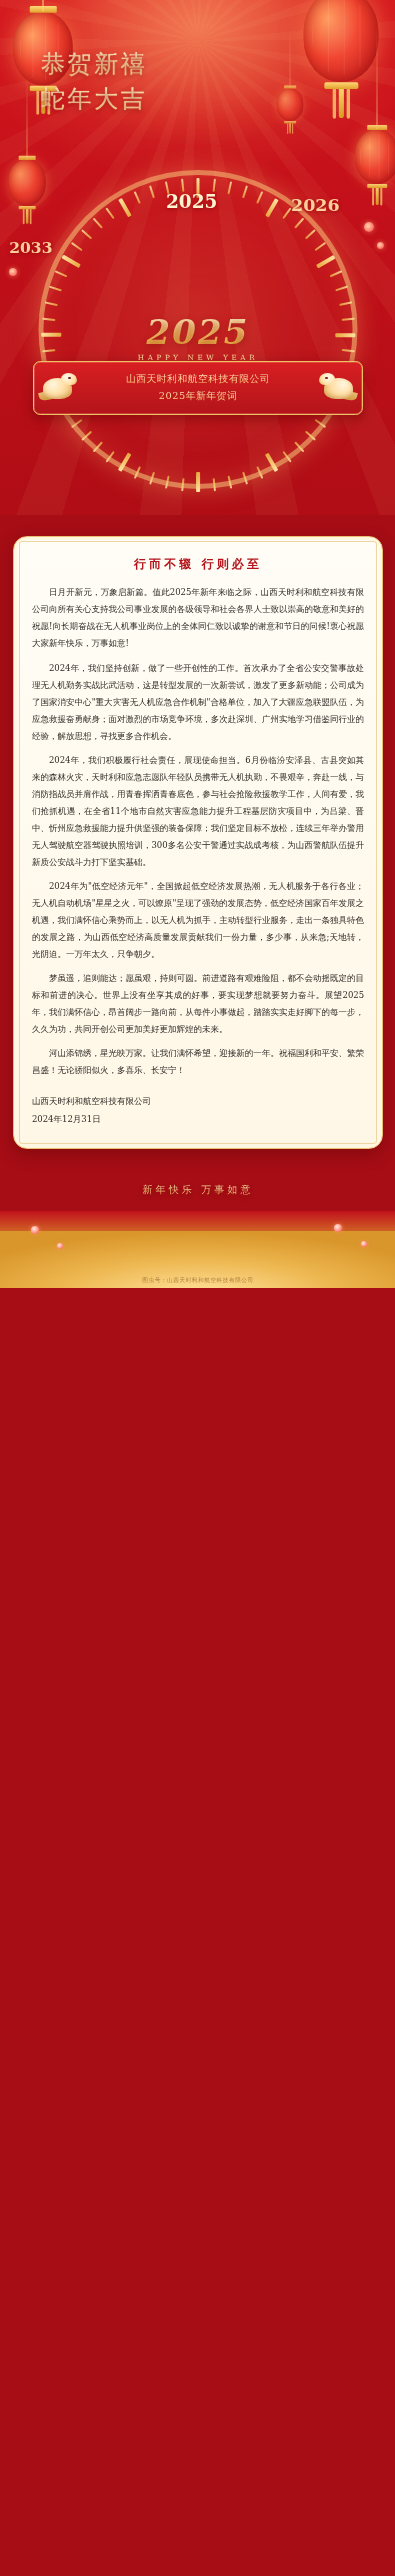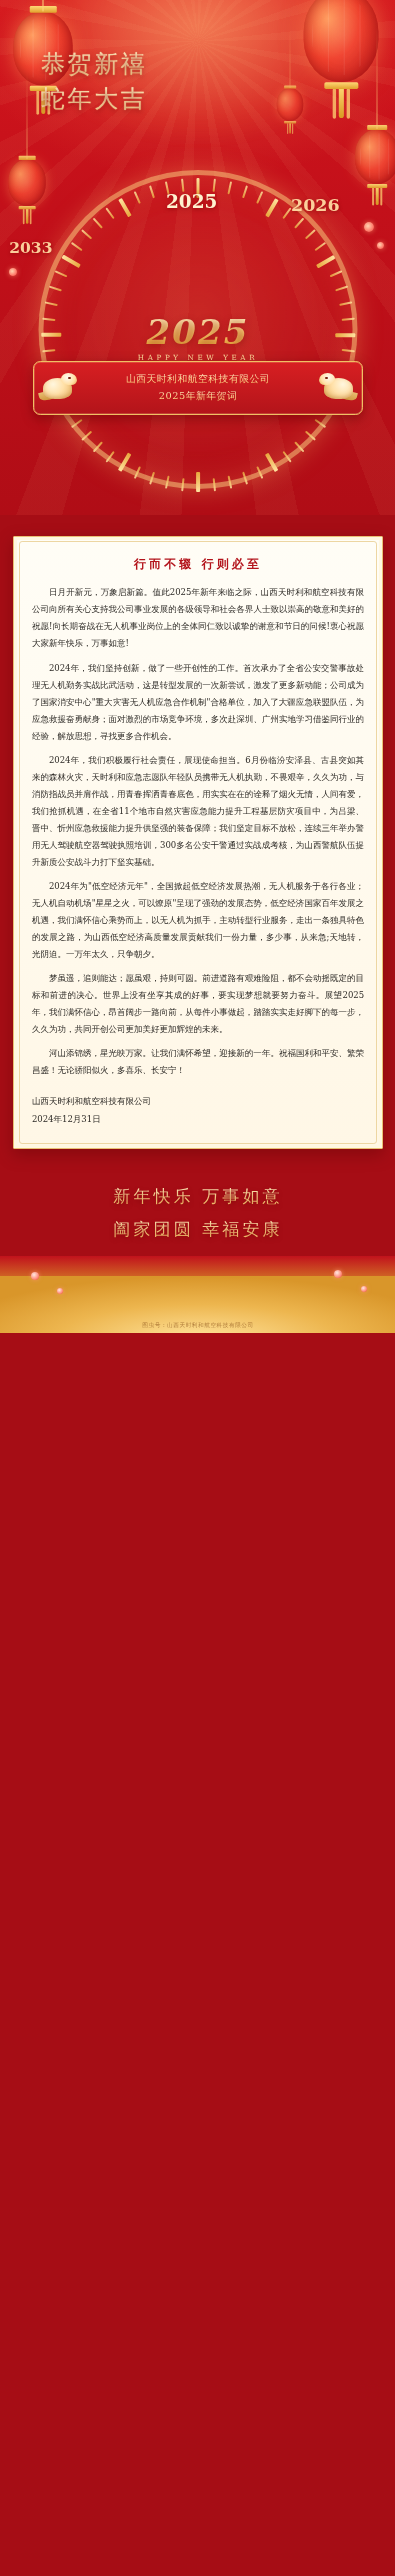--- a/index.html
+++ b/index.html
@@ -211,21 +211,21 @@
     background: linear-gradient(#e9bd72, #cf9840);
     transform: rotate(-14deg);
   }
 
   
   .letter-wrap { position: relative; padding: 20.6px 13.4px 0; z-index: 4; }
   .letter {
     position: relative;
     background: linear-gradient(180deg, #fffdf6 0%, #fff7e6 100%);
     border: 1px solid #e8c074;
-    border-radius: 1px;
+    border-radius: 14px;
     box-shadow: 0 5.2px 15.5px rgba(80,0,0,.35), inset 0 0 0 3.1px rgba(255,246,223,.9);
     padding: 17.5px 17.5px 20.6px;
   }
   .letter:before {
     content: ""; position: absolute; inset: 4.6px;
     border: 0.5px solid #edd6a2; border-radius: 3.1px; pointer-events: none;
   }
   .letter-title {
     text-align: center;
     font-family: "DejaVu Serif", "Liberation Serif", serif;
@@ -256,21 +256,21 @@
   
   .footer {
     position: relative;
     margin-top: 17.5px;
     padding: 13.4px 0 0;
     text-align: center;
     z-index: 4;
   }
   .footer .wish {
     font-family: "DejaVu Serif", "Liberation Serif", serif;
-    font-size: 17px; letter-spacing: 3.1px; line-height: 1.9;
+    font-size: 10px; letter-spacing: 3.1px; line-height: 1.9;
     background: linear-gradient(180deg, #fff6db, #ffd98a 55%, #eeb04a);
     -webkit-background-clip: text; background-clip: text; color: transparent;
     text-shadow: 0 1.5px 5.2px rgba(110,0,0,.45);
   }
   .golden-band {
     position: relative;
     margin-top: 11.3px;
     height: 77px;
     background: linear-gradient(180deg, #c1121c 0%, #d99a2a 45%, #f3c55d 100%);
   }
@@ -428,35 +428,34 @@
       </div>
     </div>
   </section>
 
   <section class="letter-wrap">
     <article class="letter">
       <h1 class="letter-title">行而不辍 行则必至</h1>
       <div id="letter-body">
           <p>日月开新元，万象启新篇。值此2025年新年来临之际，山西天时利和航空科技有限公司向所有关心支持我公司事业发展的各级领导和社会各界人士致以崇高的敬意和美好的祝愿!向长期奋战在无人机事业岗位上的全体同仁致以诚挚的谢意和节日的问候!衷心祝愿大家新年快乐，万事如意!</p>
           <p>2024年，我们坚持创新，做了一些开创性的工作。首次承办了全省公安交警事故处理无人机勤务实战比武活动，这是转型发展的一次新尝试，激发了更多新动能；公司成为了国家消安中心"重大灾害无人机应急合作机制"合格单位，加入了大疆应急联盟队伍，为应急救援奋勇献身；面对激烈的市场竞争环境，多次赴深圳、广州实地学习借鉴同行业的经验，解放思想，寻找更多合作机会。</p>
-          <p>2024年，我们积极履行社会责任，展现使命担当。6月份临汾安泽县、古县突如其来的森林火灾，天时利和应急志愿队年轻队员携带无人机执勤，不畏艰辛，久久为功，与消防指战员并肩作战，用青春挥洒青春底色，用实实在在的诠释了烟火无情，人间有爱，我们抢抓机遇，在全省11个地市自然灾害应急能力提升工程基层防灾项目中，为吕梁、晋中、忻州应急救援能力提升供坚强的装备保障；我们坚定目标不放松，连续三年举办警用无人驾驶航空器驾驶执照培训，300多名公安干警通过实战成考核，为山西警航队伍提升新质公安战斗力打下坚实基础。</p>
+          <p>2024年，我们积极履行社会责任，展现使命担当。6月份临汾安泽县、古县突如其来的森林火灾，天时利和应急志愿队年轻队员携带无人机执勤，不畏艰辛，奔赴一线，与消防指战员并肩作战，用青春挥洒青春底色，参与社会抢险救援教学工作，人间有爱，我们抢抓机遇，在全省11个地市自然灾害应急能力提升工程基层防灾项目中，为吕梁、晋中、忻州应急救援能力提升供坚强的装备保障；我们坚定目标不放松，连续三年举办警用无人驾驶航空器驾驶执照培训，300多名公安干警通过实战成考核，为山西警航队伍提升新质公安战斗力打下坚实基础。</p>
           <p>2024年为"低空经济元年"，全国掀起低空经济发展热潮，无人机服务于各行各业；无人机自动机场"星星之火，可以燎原"呈现了强劲的发展态势，低空经济国家百年发展之机遇，我们满怀信心乘势而上，以无人机为抓手，主动转型行业服务，走出一条独具特色的发展之路，为山西低空经济高质量发展贡献我们一份力量，多少事，从来急;天地转，光阴迫。一万年太久，只争朝夕。</p>
           <p>梦虽遥，追则能达；愿虽艰，持则可圆。前进道路有艰难险阻，都不会动摇既定的目标和前进的决心。世界上没有坐享其成的好事，要实现梦想就要努力奋斗。展望2025年，我们满怀信心，昂首阔步一路向前，从每件小事做起，踏踏实实走好脚下的每一步，久久为功，共同开创公司更加美好更加辉煌的未来。</p>
           <p>河山添锦绣，星光映万家。让我们满怀希望，迎接新的一年。祝福国利和平安、繁荣昌盛！无论骄阳似火，多喜乐、长安宁！</p>
         </div>
       <div class="sign">
         <div>山西天时利和航空科技有限公司</div>
         <div class="date">2024年12月31日</div>
       </div>
     </article>
   </section>
 
   <section class="footer">
     <div class="wish">新年快乐  万事如意</div>
-    <div class="wish">阖家团圆  幸福安康</div>
     <div class="golden-band">
       <div class="hill"></div>
       <div class="blossom" style="left:31px;  top:15.5px;"></div>
       <div class="blossom" style="left:57px; top:32px; width:6.2px; height:6.2px;"></div>
       <div class="blossom" style="left:334px; top:13.4px;"></div>
       <div class="blossom" style="left:361px; top:30px; width:6.2px; height:6.2px;"></div>
       <div class="watermark">图虫号：山西天时利和航空科技有限公司</div>
     </div>
   </section>
 

